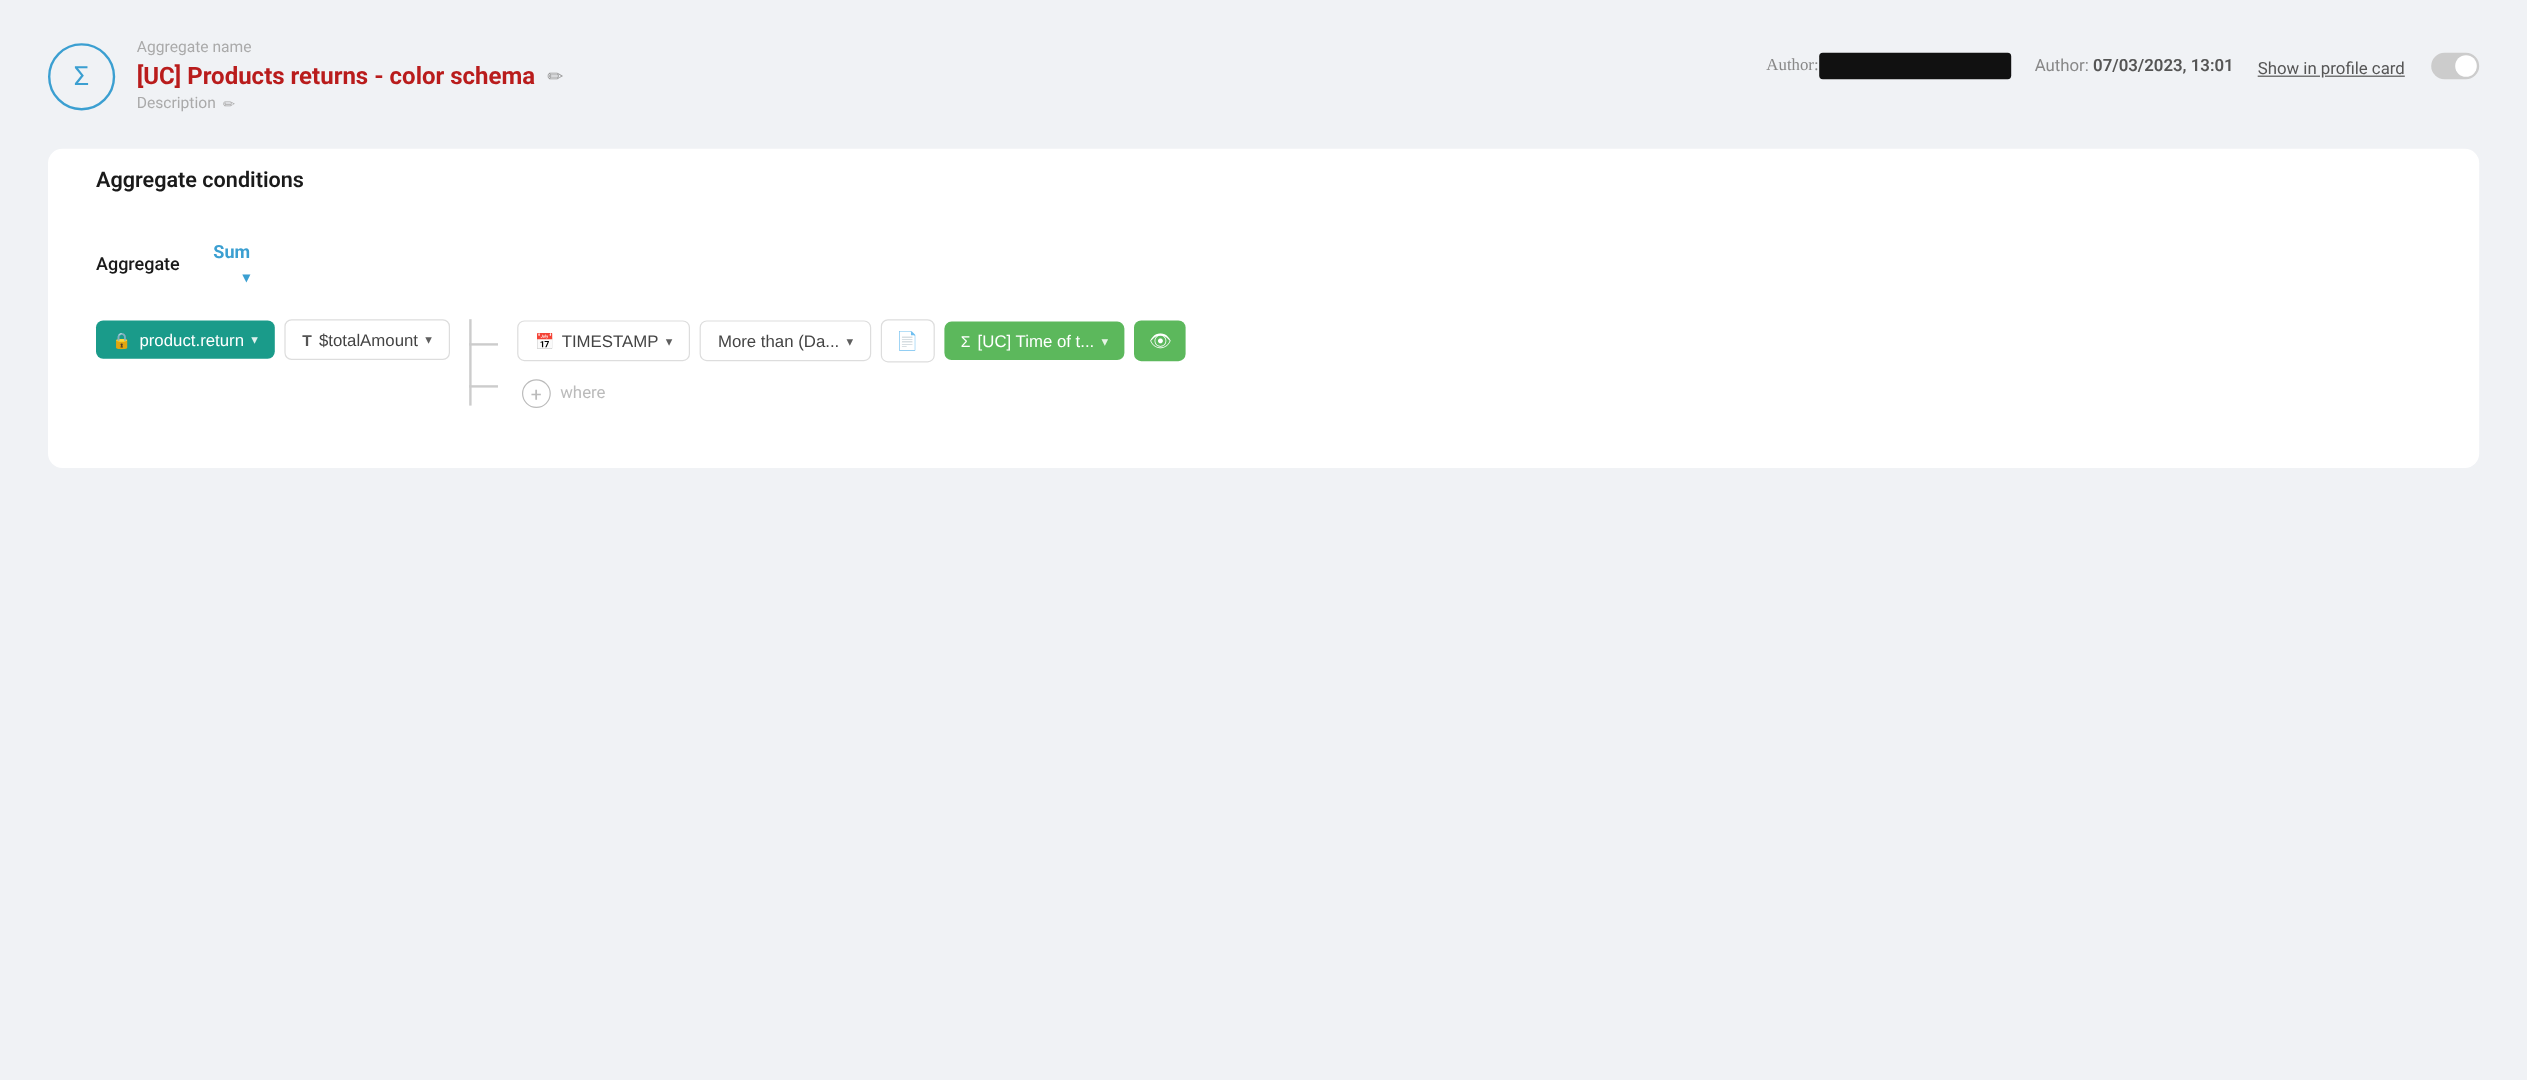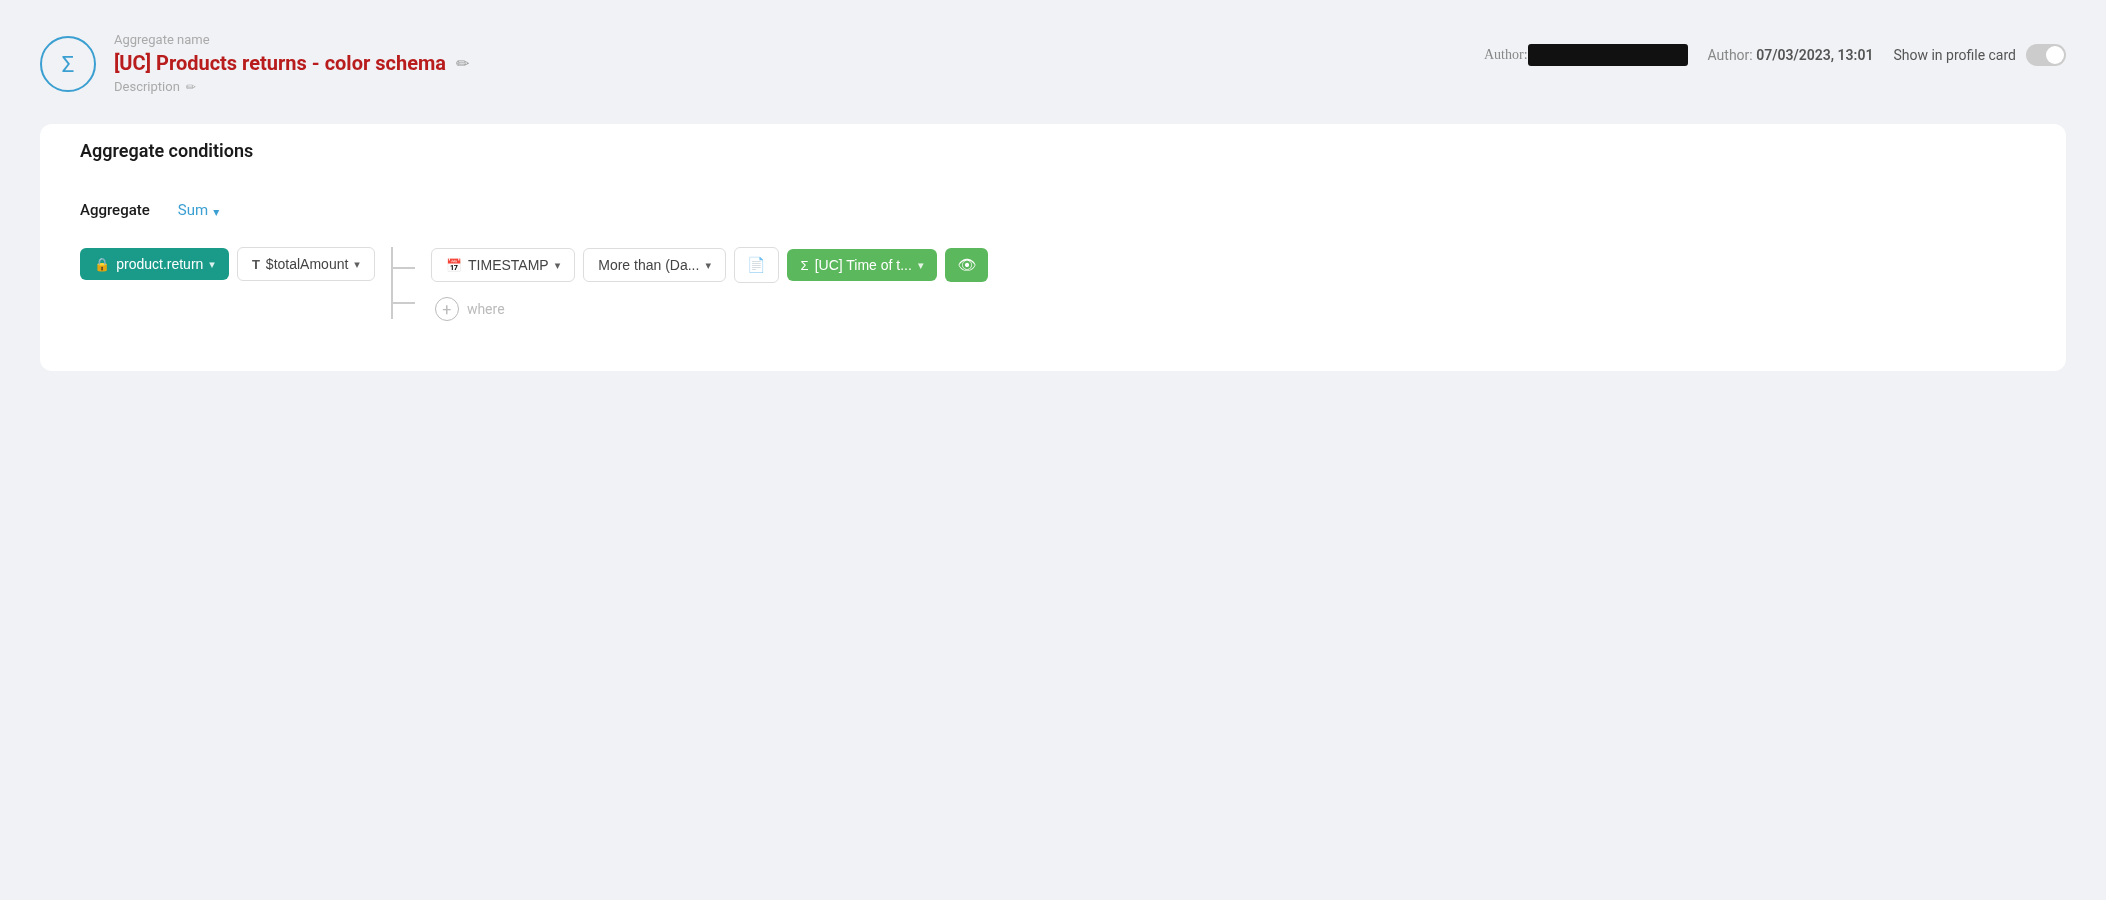--- a/index.html
+++ b/index.html
@@ -122,24 +122,25 @@
       color: #888;
     }
 
     .edited-block strong {
       color: #555;
       font-weight: 600;
     }
 
     .show-profile-block {
       display: flex;
-      align-items: center;
-      gap: 10px;
+      align-items: flex-end;
+      gap: 22px;
       font-size: 14px;
       color: #555;
+      text-decoration: underline;
     }
 
     .toggle-switch {
       width: 40px;
       height: 22px;
       background: #ccc;
       border-radius: 11px;
       position: relative;
       cursor: pointer;
     }
@@ -183,22 +184,23 @@
       font-weight: 500;
       color: #1a1a1a;
     }
 
     .sum-dropdown {
       display: flex;
       align-items: flex-end;
       gap: 5px;
       color: #3b9fd1;
       font-size: 15px;
-      font-weight: 400;
-      cursor: pointer;
+      font-weight: 700;
+      cursor: pointer;
+      flex-direction: column;
     }
 
     .sum-caret {
       font-size: 12px;
       color: #3b9fd1;
     }
 
     .btn-pill {
       display: inline-flex;
       align-items: center;

